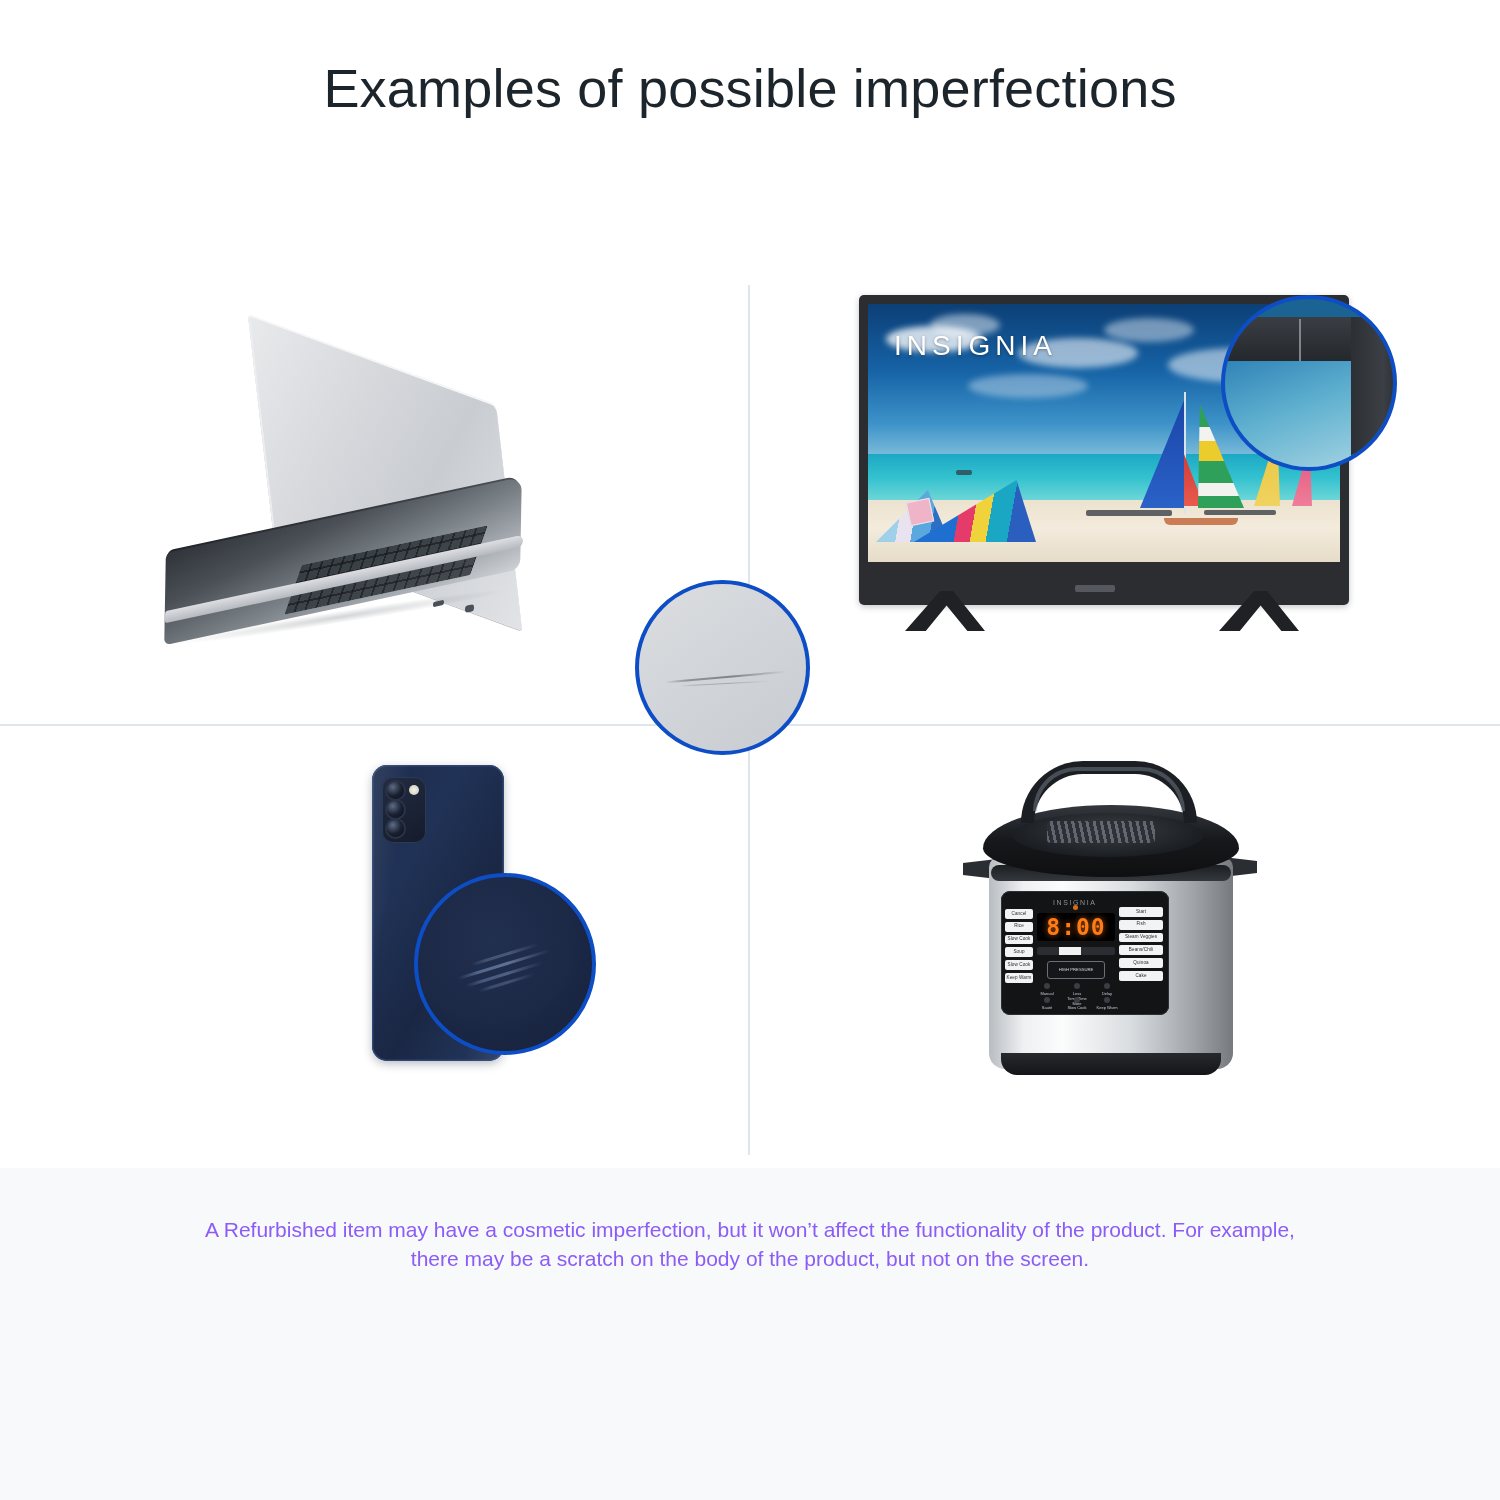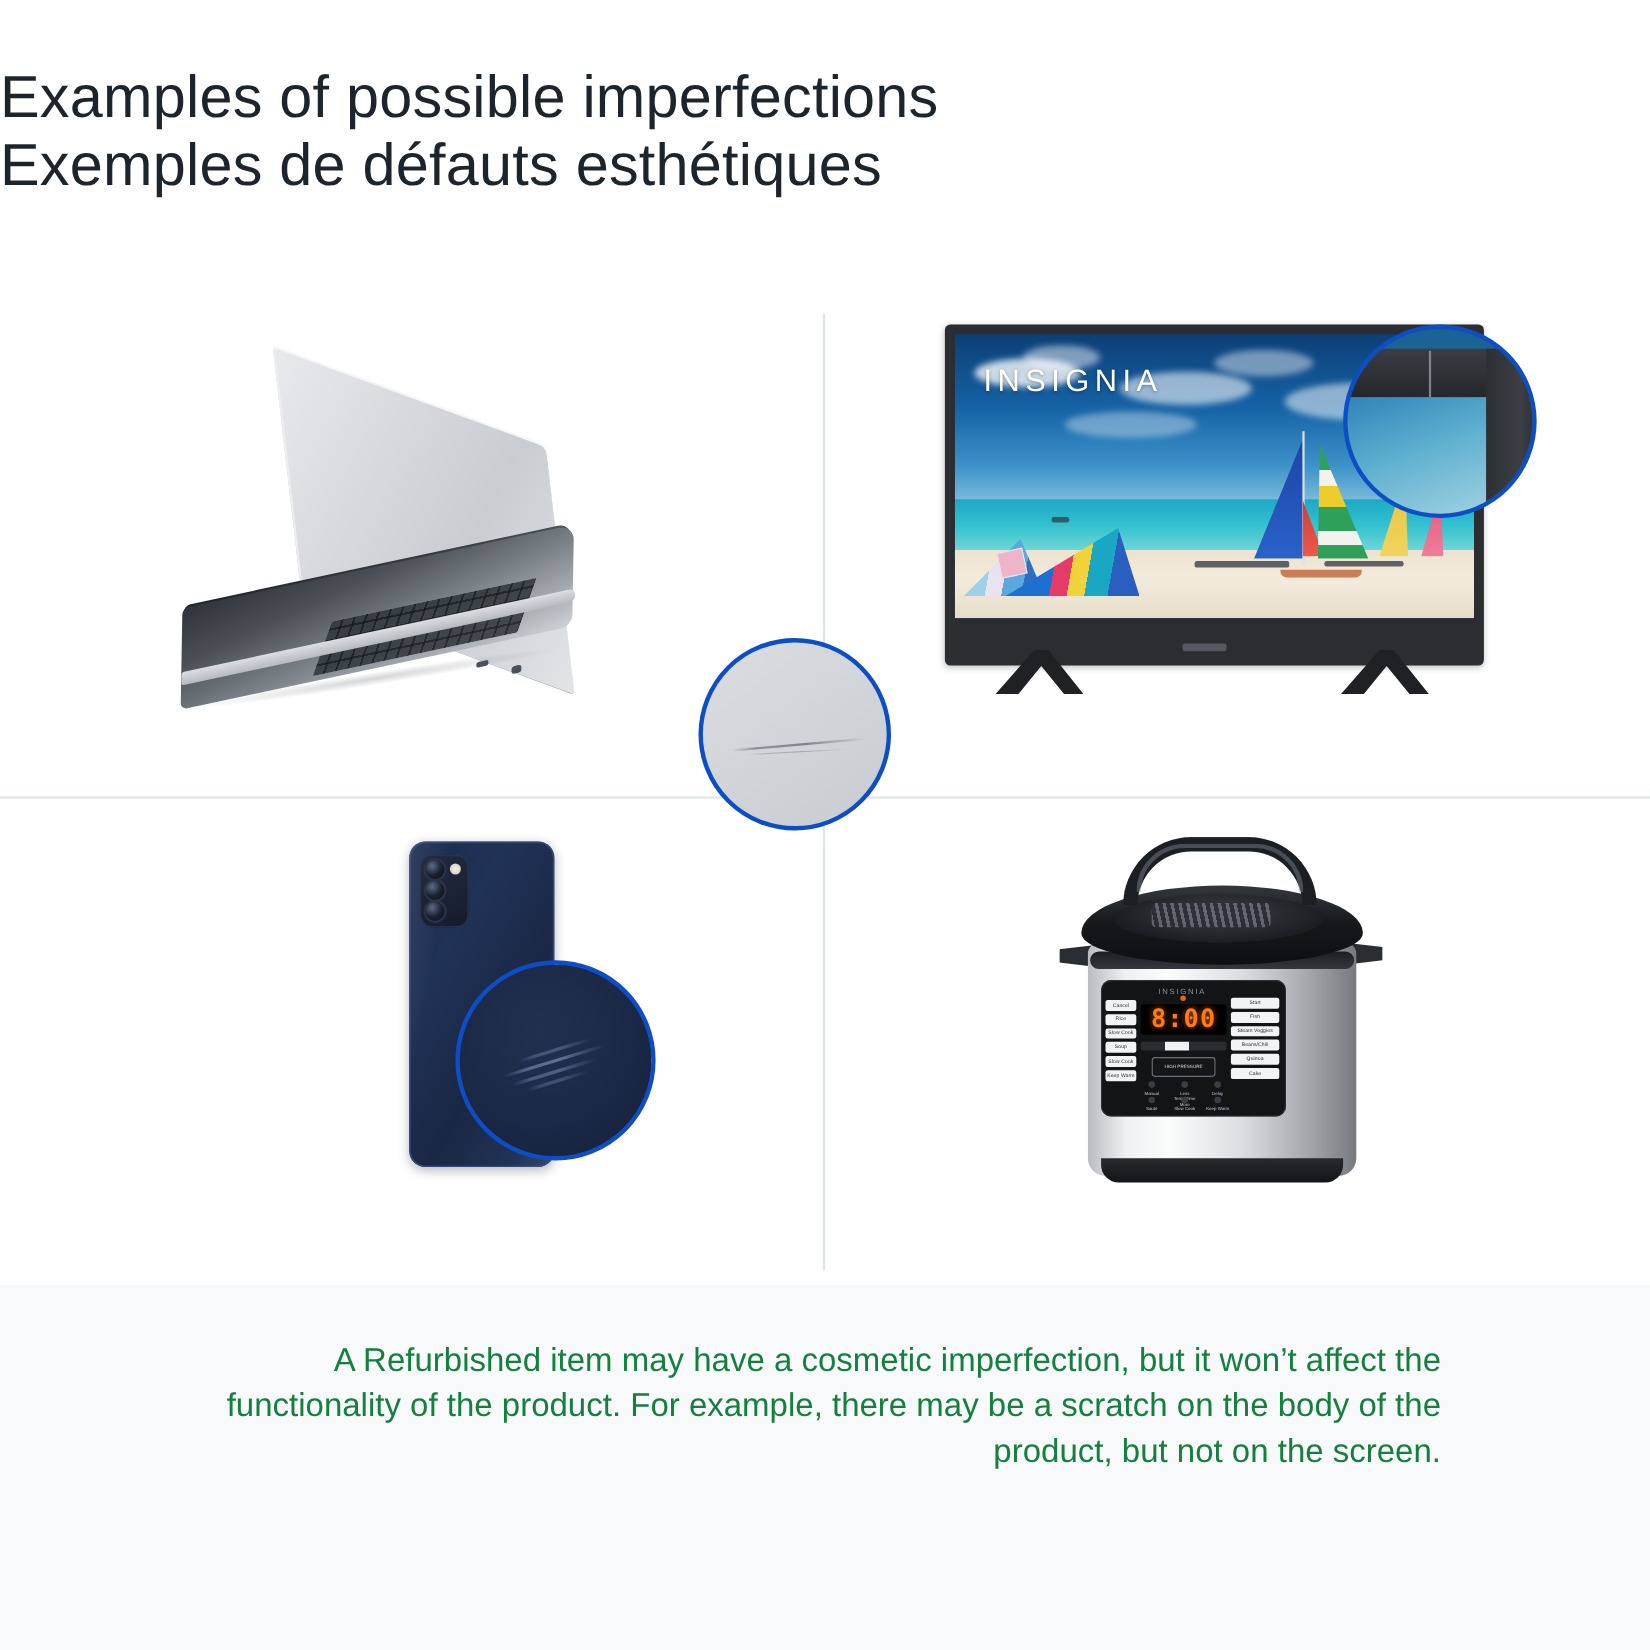--- a/index.html
+++ b/index.html
@@ -9,21 +9,21 @@
     font-family:"Liberation Sans","DejaVu Sans",sans-serif;
     color:#1d252c;
     overflow:hidden;
     position:relative;
   }
   .page{position:relative;width:1500px;height:1500px;}
 
   
   .title-block{
     position:absolute;left:0;top:58px;width:1500px;
-    text-align:left;
+    text-align:center;
   }
   .title-line{
     display:block;
     font-size:54px;
     line-height:1.14;
     font-weight:400;
     letter-spacing:.2px;
     color:#1d252c;
   }
 
@@ -398,34 +398,33 @@
     transform:rotate(9deg);
   }
   .mc-scratch.s2{left:112px;top:132px;width:40px;transform:rotate(7deg);opacity:.6;}
 
   
   .footer{
     position:absolute;left:0;top:1168px;width:1500px;height:332px;
     background:#f7f9fb;
   }
   .para{
-    width:1120px;margin:0 auto;text-align:right;
-    font-size:30px;line-height:1.38;color:#15803d;font-weight:400;
+    width:1120px;margin:0 auto;text-align:center;
+    font-size:21px;line-height:1.38;color:#8b5cf6;font-weight:400;
   }
   .para.en{padding-top:48px;}
   .para.fr{padding-top:32px;}
 </style>
 </head>
 <body>
 
 <div class="page">
 
   <div class="title-block">
     <span class="title-line">Examples of possible imperfections</span>
-    <span class="title-line">Exemples de défauts esthétiques</span>
   </div>
 
   <div class="grid">
     <div class="divider-v"></div>
     <div class="divider-h"></div>
 
     <div class="cell cell-laptop">
       <div class="laptop-wrap">
         <div class="lid"></div>
         <div class="lid-edge"></div>

